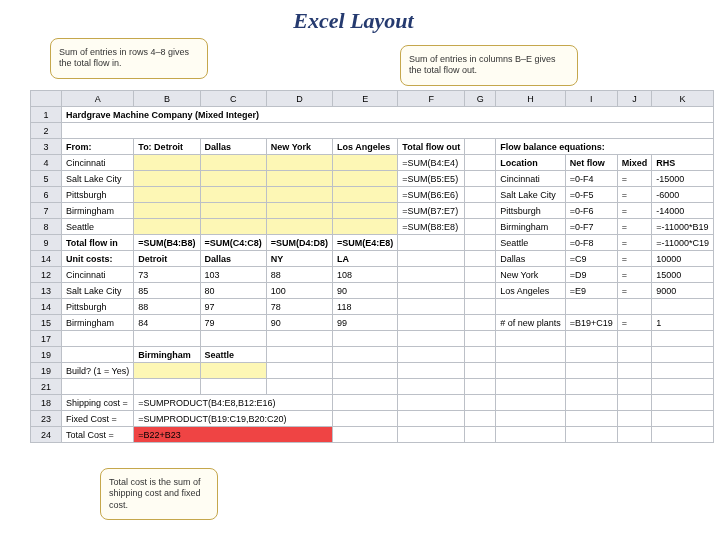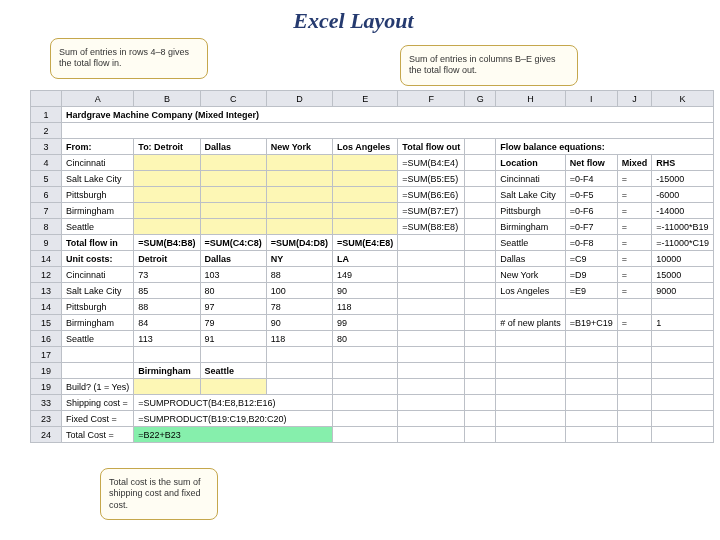--- a/index.html
+++ b/index.html
@@ -48,21 +48,21 @@
   }
   table.spreadsheet th.rowhead {
     background: #e4e6ec;
     width: 18px;
     text-align: center;
   }
   .yellowbox {
     background: #fdf7b5;
   }
   .greenbox {
-    background: #86efac;
+    background: #ef4444;
   }
   .bold {
     font-weight: bold;
   }
   .callout {
     position: absolute;
     border: 1px solid #c5a74c;
     border-radius: 8px;
     background: #fffdf3;
     padding: 8px 8px;
@@ -242,21 +242,21 @@
       <td>=C9</td>
       <td>=</td>
       <td>10000</td>
     </tr>
     <tr>
           <th class="rowhead">12</th>
       <td>Cincinnati</td>
       <td>73</td>
       <td>103</td>
       <td>88</td>
-      <td>149</td>
+      <td>108</td>
       <td></td>
           <td></td>
       <td>New York</td>
       <td>=D9</td>
       <td>=</td>
       <td>15000</td>
     </tr>
     <tr>
           <th class="rowhead">13</th>
       <td>Salt Lake City</td>
@@ -293,34 +293,20 @@
       <td>90</td>
       <td>99</td>
       <td></td>
           <td></td>
       <td># of new plants</td>
       <td>=B19+C19</td>
       <td>=</td>
       <td>1</td>
     </tr>
     <tr>
-          <th class="rowhead">16</th>
-      <td>Seattle</td>
-      <td>113</td>
-      <td>91</td>
-      <td>118</td>
-      <td>80</td>
-      <td></td>
-          <td></td>
-          <td></td>
-          <td></td>
-          <td></td>
-          <td></td>
-    </tr>
-    <tr>
           <th class="rowhead">17</th>
           <td></td>
           <td></td>
           <td></td>
           <td></td>
           <td></td>
           <td></td>
           <td></td>
           <td></td>
           <td></td>
@@ -349,21 +335,35 @@
       <td></td>
           <td></td>
           <td></td>
           <td></td>
           <td></td>
           <td></td>
           <td></td>
           <td></td>
     </tr>
     <tr>
-          <th class="rowhead">33</th>
+          <th class="rowhead">21</th>
+          <td></td>
+          <td></td>
+          <td></td>
+          <td></td>
+          <td></td>
+          <td></td>
+          <td></td>
+          <td></td>
+          <td></td>
+          <td></td>
+          <td></td>
+        </tr>
+    <tr>
+          <th class="rowhead">18</th>
       <td>Shipping cost =</td>
       <td colspan="3">=SUMPRODUCT(B4:E8,B12:E16)</td>
       <td></td>
           <td></td>
           <td></td>
           <td></td>
           <td></td>
           <td></td>
           <td></td>
     </tr>

